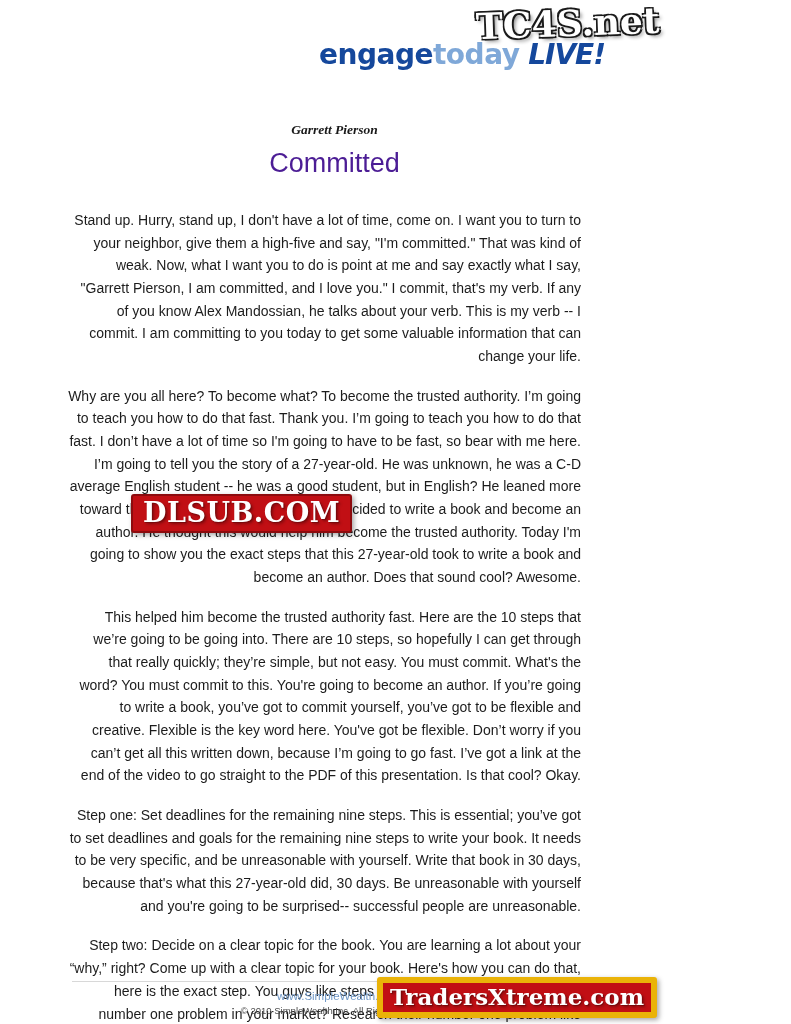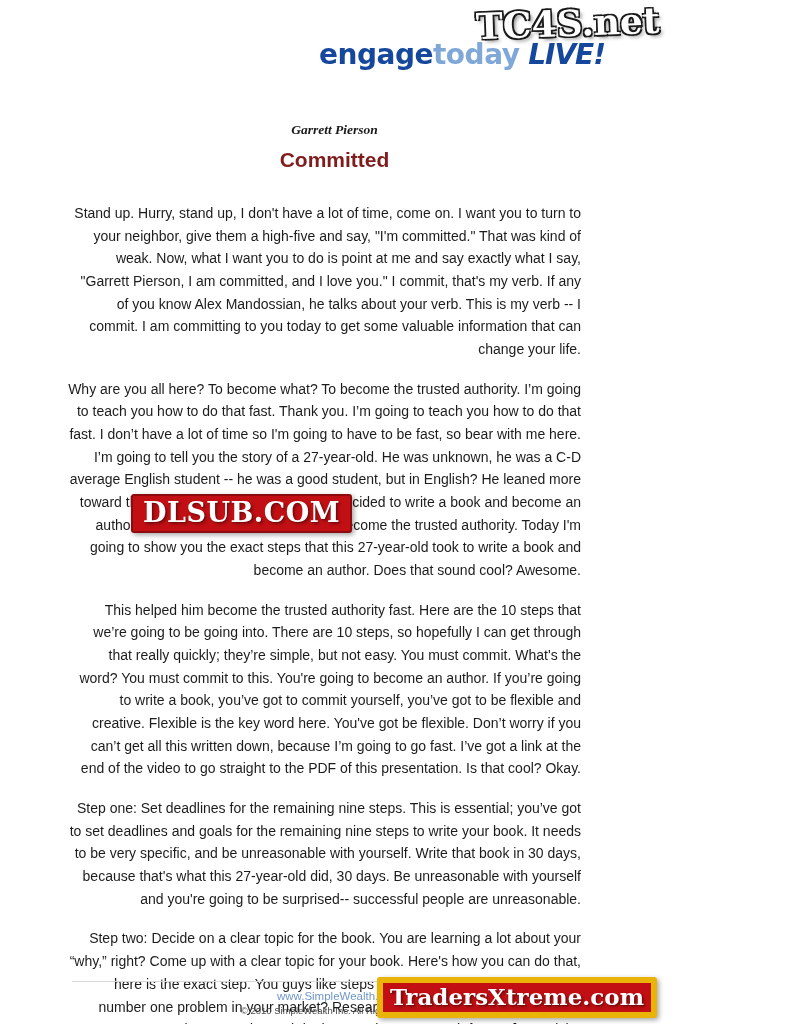--- a/index.html
+++ b/index.html
@@ -72,23 +72,23 @@
   }
   .author {
     font-size: 13.5px;
     font-weight: bold;
     font-style: italic;
     color: #1a1a1a;
     font-family: "Liberation Serif", serif;
   }
   .doc-title {
     margin-top: 10px;
-    font-size: 21px;
-    font-weight: bold;
-    color: #7f1d1d;
+    font-size: 27px;
+    font-weight: normal;
+    color: #4c1d95;
     font-family: "Liberation Sans", sans-serif;
   }
 
   
   .body-copy {
     margin: 30px 88px 0 68px;
     color: #1c1c1c;
     font-size: 14px;
     line-height: 1.62;
     text-align: right;

